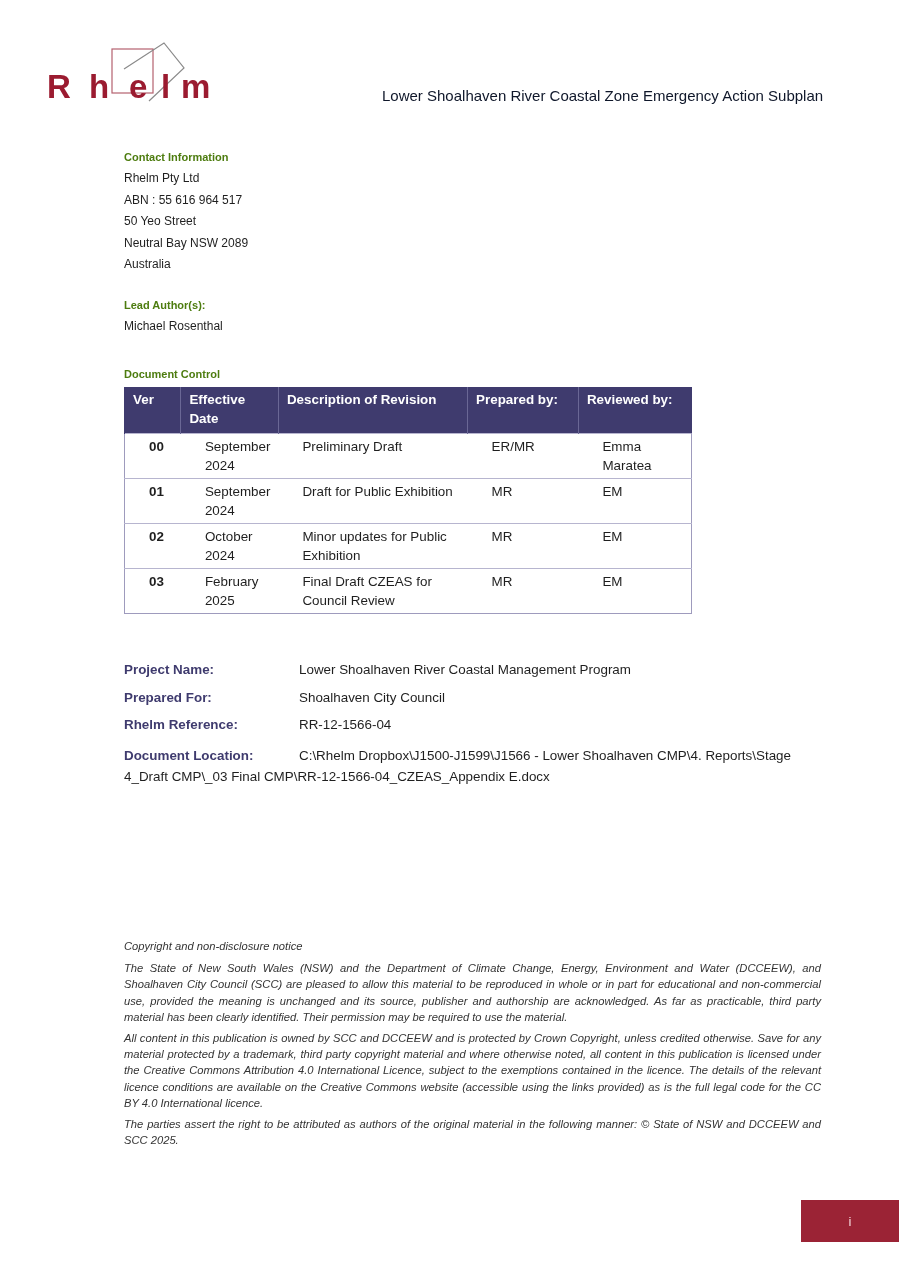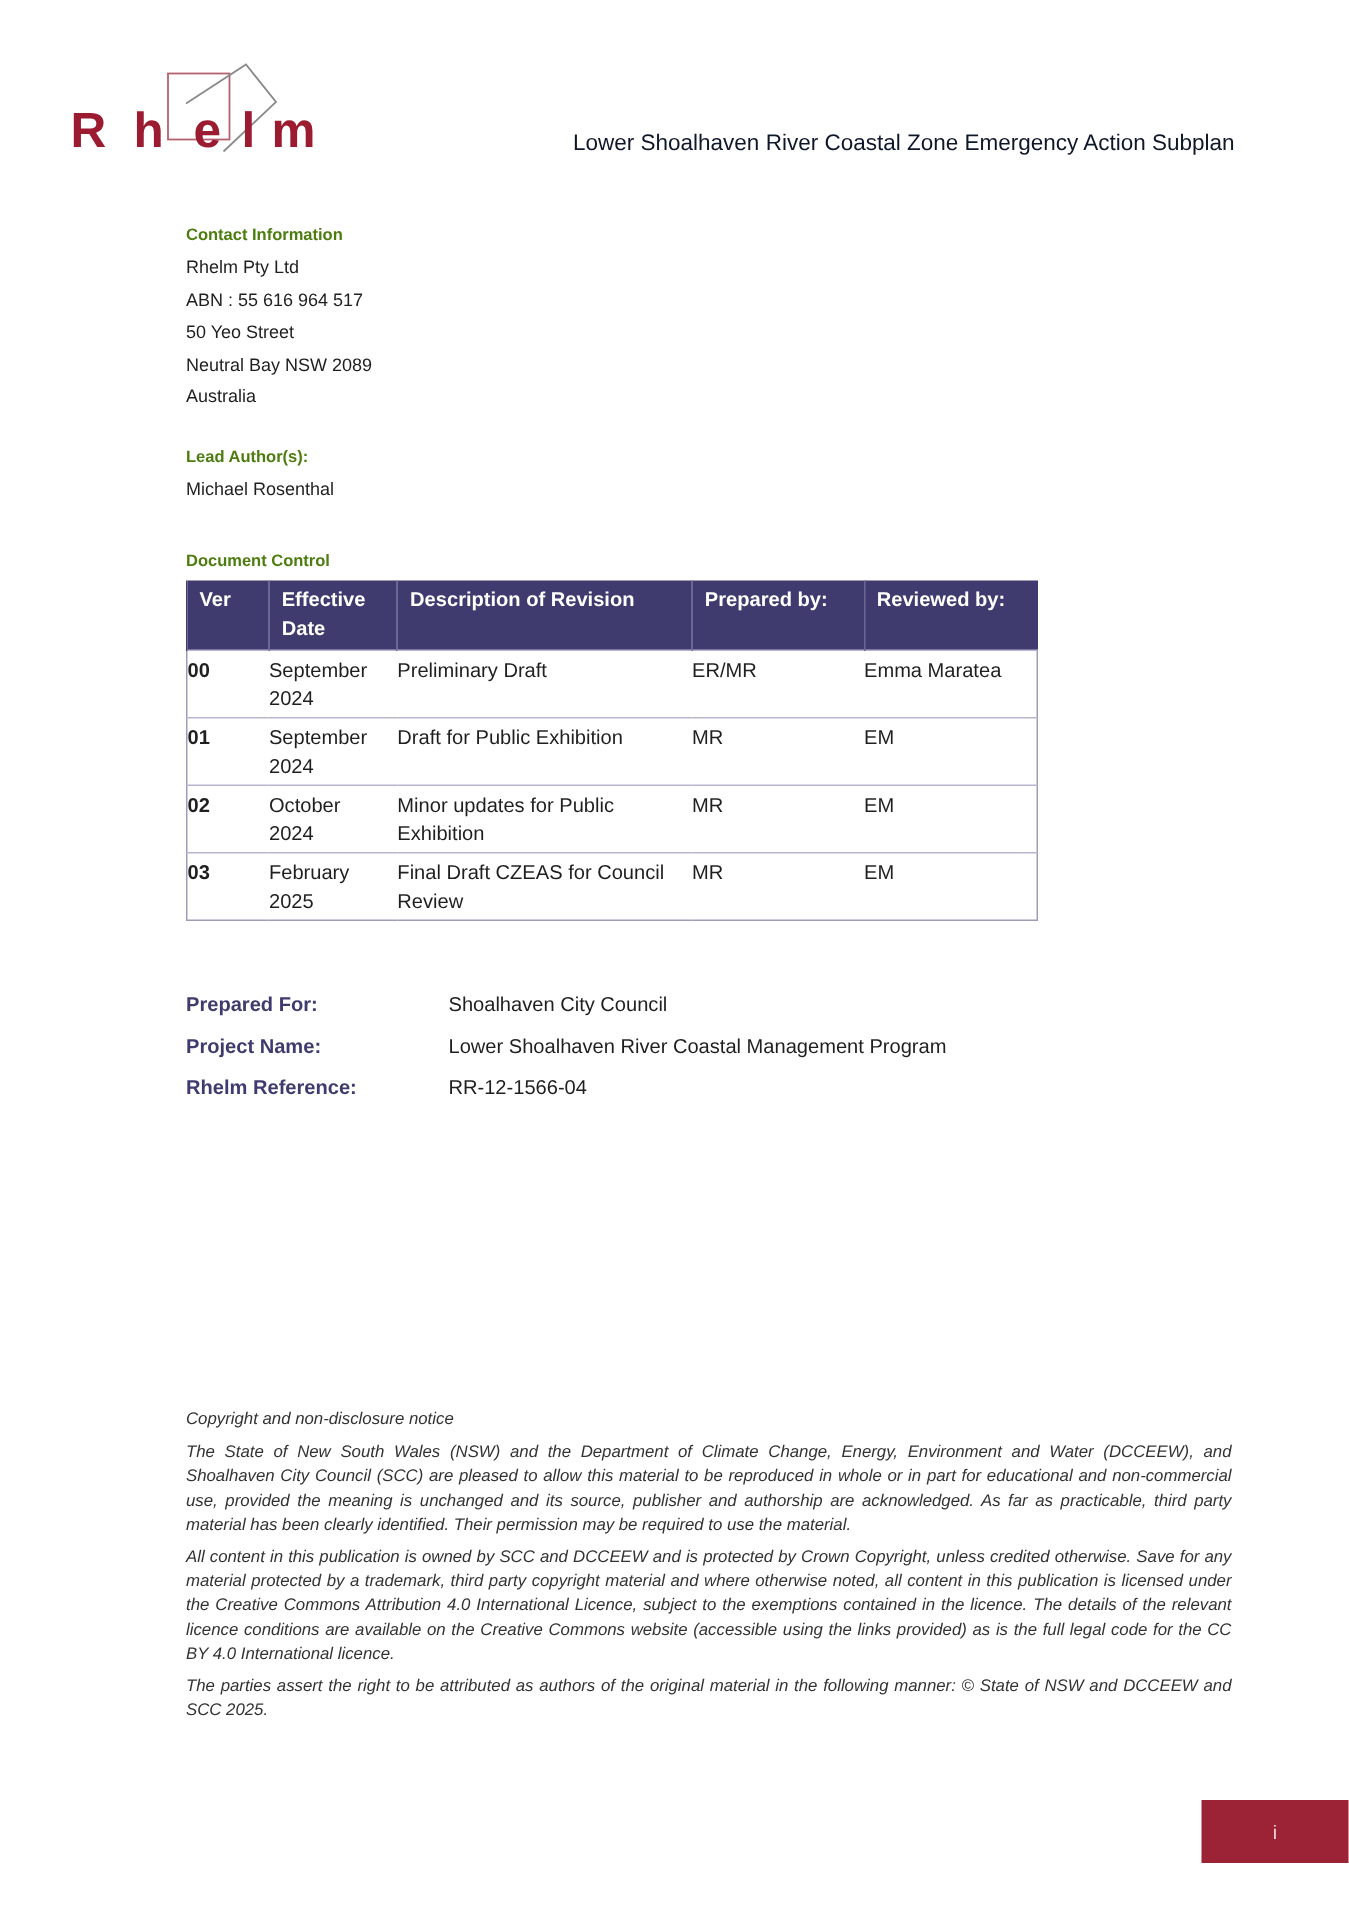--- a/index.html
+++ b/index.html
@@ -12,21 +12,21 @@
   .txt { font-size:12px; color:#1f1f1f; }
   .contact { left:124px; top:147px; line-height:21.4px; }
   .lead { left:124px; top:295px; line-height:21.4px; }
   .doc-control-title { left:124px; top:368px; }
   table.dc { position:absolute; left:124px; top:387px; width:568px; border-collapse:collapse;
              font-size:13.4px; }
   table.dc th { background:#3f3b6e; color:#fff; text-align:left; vertical-align:top;
                 font-weight:bold; padding:3px 8px 5px 8px; line-height:19px; height:36px;
                 border-left:1px solid #6a6795; }
   table.dc th:first-child { border-left:1px solid #3f3b6e; }
-  table.dc td { vertical-align:top; padding:3px 8px 3px 0; line-height:19px; height:38px;
+  table.dc td { vertical-align:top; padding:3px 8px 3px 24px; line-height:19px; height:38px;
                 border-top:1px solid #b7b5cf; border-bottom:1px solid #b7b5cf; }
   table.dc tr.last td { height:17px; padding-bottom:4px; }
   table.dc td:first-child { border-left:1px solid #9e9bbd; font-weight:bold; }
   table.dc td:last-child { border-right:1px solid #9e9bbd; }
   table.dc tr:last-child td { border-bottom:1px solid #9e9bbd; }
   .meta { left:124px; top:662px; width:690px; }
   .meta-row { display:flex; font-size:13.4px; height:27.5px; }
   .meta-row .k { width:175px; color:#3f3b6e; font-weight:bold; }
   .meta-loc { font-size:13.4px; line-height:21px; }
   .meta-loc .k { display:inline-block; width:175px; color:#3f3b6e; font-weight:bold; }
@@ -116,30 +116,33 @@
       <td>February 2025</td>
       <td>Final Draft CZEAS for Council Review</td>
       <td>MR</td>
       <td>EM</td>
     </tr>
   </tbody>
 </table>
 
 <div class="abs meta">
   <div class="meta-row">
+    <span class="k">Project Name:</span>
+    <span>Lower Shoalhaven River Coastal Management Program</span>
+  </div>
+  <div class="meta-row">
     <span class="k">Prepared For:</span>
     <span>Shoalhaven City Council</span>
   </div>
   <div class="meta-row">
-    <span class="k">Project Name:</span>
-    <span>Lower Shoalhaven River Coastal Management Program</span>
-  </div>
-  <div class="meta-row">
     <span class="k">Rhelm Reference:</span>
     <span>RR-12-1566-04</span>
+  </div>
+  <div class="meta-loc">
+    <span class="k">Document Location:</span><span>C:\Rhelm Dropbox\J1500-J1599\J1566 - Lower Shoalhaven CMP\4. Reports\Stage 4_Draft CMP\_03 Final CMP\RR-12-1566-04_CZEAS_Appendix E.docx</span>
   </div>
 </div>
 
 <div class="abs copyright">
   <p class="heading">Copyright and non-disclosure notice</p>
   <p>The State of New South Wales (NSW) and the Department of Climate Change, Energy, Environment and Water (DCCEEW), and Shoalhaven City Council (SCC) are pleased to allow this material to be reproduced in whole or in part for educational and non-commercial use, provided the meaning is unchanged and its source, publisher and authorship are acknowledged. As far as practicable, third party material has been clearly identified. Their permission may be required to use the material.</p>
   <p>All content in this publication is owned by SCC and DCCEEW and is protected by Crown Copyright, unless credited otherwise. Save for any material protected by a trademark, third party copyright material and where otherwise noted, all content in this publication is licensed under the Creative Commons Attribution 4.0 International Licence, subject to the exemptions contained in the licence. The details of the relevant licence conditions are available on the Creative Commons website (accessible using the links provided) as is the full legal code for the CC BY 4.0 International licence.</p>
   <p>The parties assert the right to be attributed as authors of the original material in the following manner: © State of NSW and DCCEEW and SCC 2025.</p>
 </div>
 

